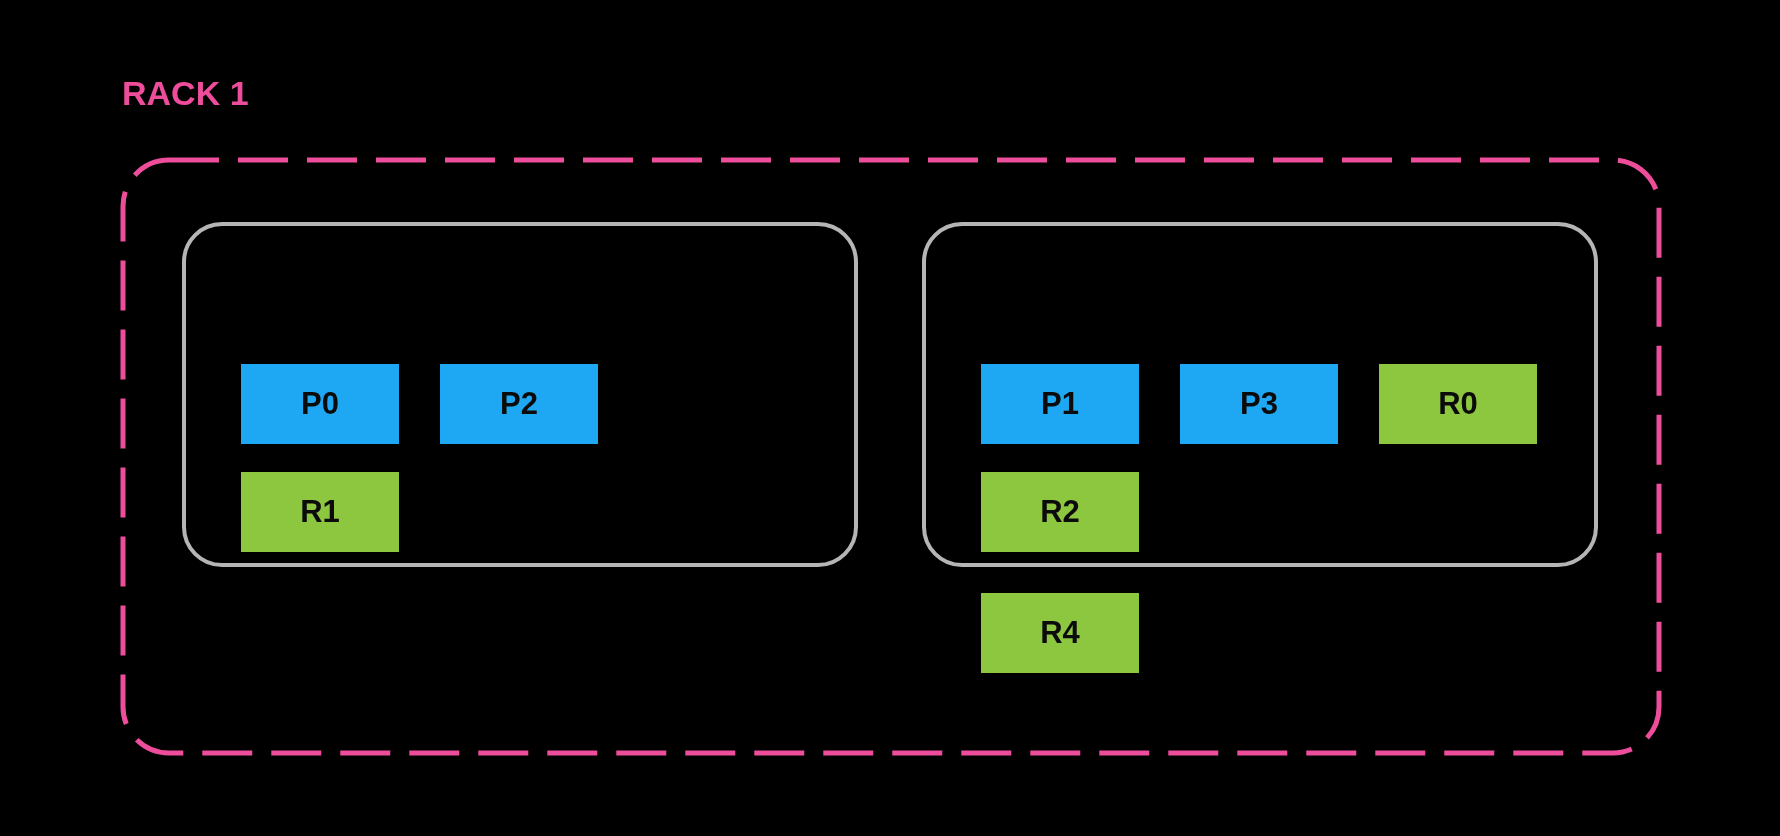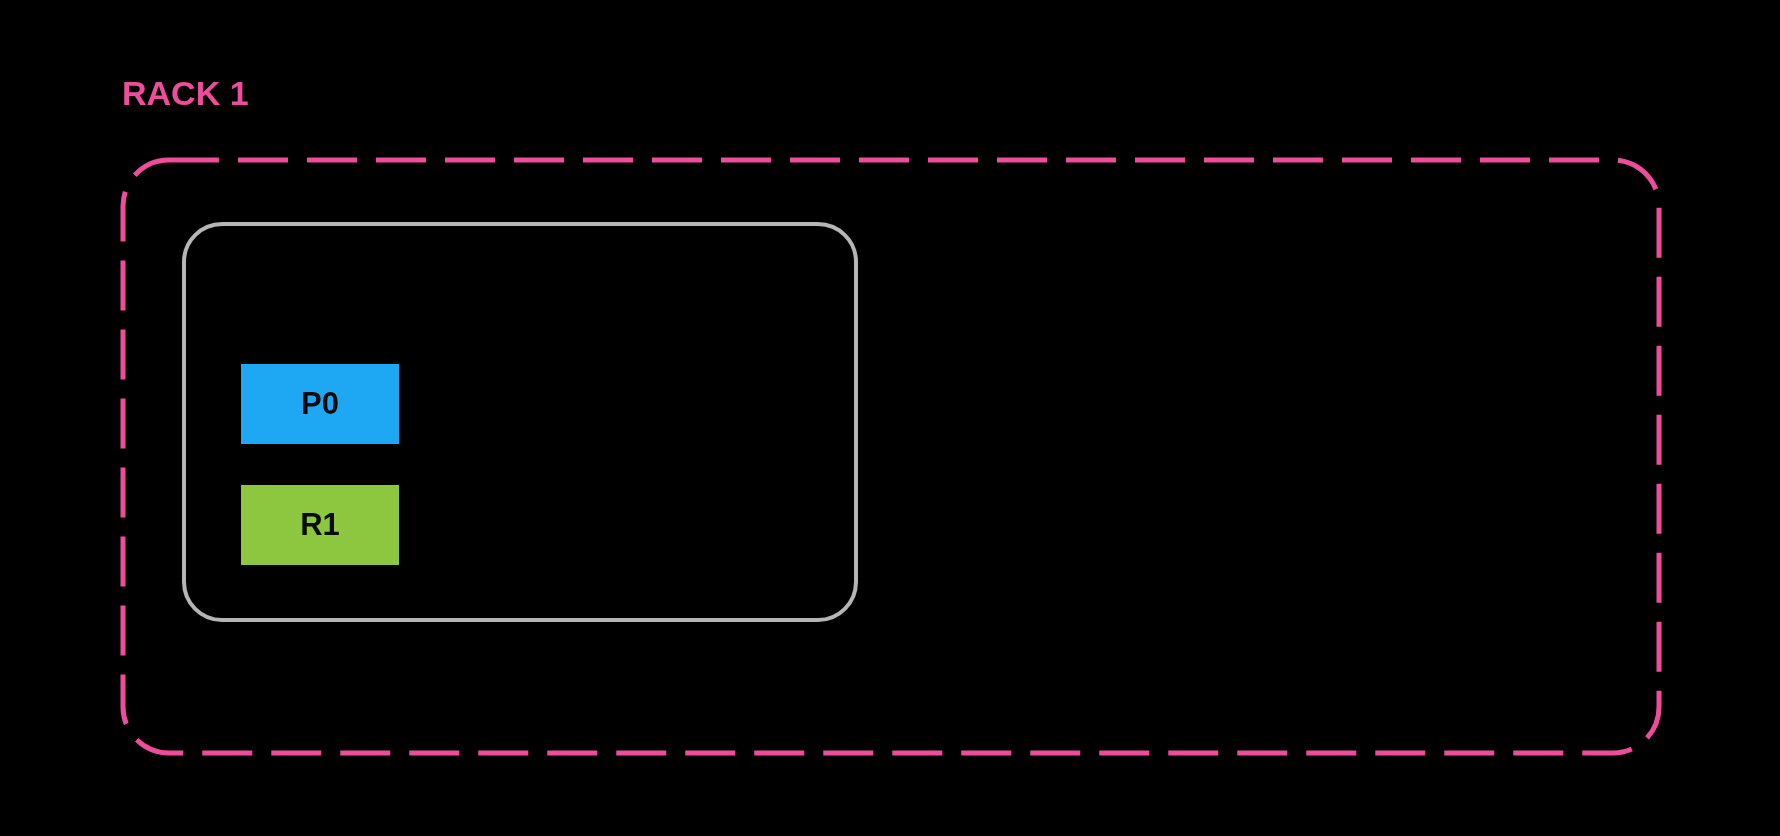--- a/index.html
+++ b/index.html
@@ -33,36 +33,36 @@
   .rack-outline rect {
     fill: none;
     stroke: var(--rack-outline, #EE4D9B);
     stroke-width: 5;
     stroke-dasharray: 50 19;
   }
   .node {
     position: absolute;
     top: 222px;
     width: 676px;
-    height: 400px;
+    height: 345px;
     box-sizing: border-box;
     border: 4px solid var(--node-border, #B5B5B5);
     border-radius: 40px;
     background: transparent;
   }
   .node-1 { left: 182px; }
   .node-2 { left: 922px; }
   .shard-row {
     position: absolute;
     left: 55px;
     display: flex;
     gap: 41px;
   }
   .row-0 { top: 138px; }
-  .row-1 { top: 259px; }
+  .row-1 { top: 246px; flex-direction: column; }
   .shard {
     width: 158px;
     height: 80px;
     display: flex;
     align-items: center;
     justify-content: center;
     font-size: 31px;
     font-weight: 700;
     color: var(--shard-text, #0B0B0B);
   }
@@ -76,20 +76,32 @@
 
   <div class="rack-title">RACK 1</div>
 
   <svg class="rack-outline" width="1542" height="600" viewBox="0 0 1542 600" aria-hidden="true">
     <rect x="3" y="3" width="1536" height="593" rx="46"></rect>
   </svg>
 
   <div class="node node-1">
       <div class="shard-row row-0">
         <div class="shard primary">P0</div>
+        <div class="shard primary">P2</div>
       </div>
       <div class="shard-row row-1">
         <div class="shard replica">R1</div>
       </div>
     </div>
 
+  <div class="node node-2">
+      <div class="shard-row row-0">
+        <div class="shard primary">P1</div>
+        <div class="shard primary">P3</div>
+        <div class="shard replica">R0</div>
+      </div>
+      <div class="shard-row row-1">
+        <div class="shard replica">R2</div>
+        <div class="shard replica">R4</div>
+      </div>
+    </div>
 
 </div>
 
 </body></html>

